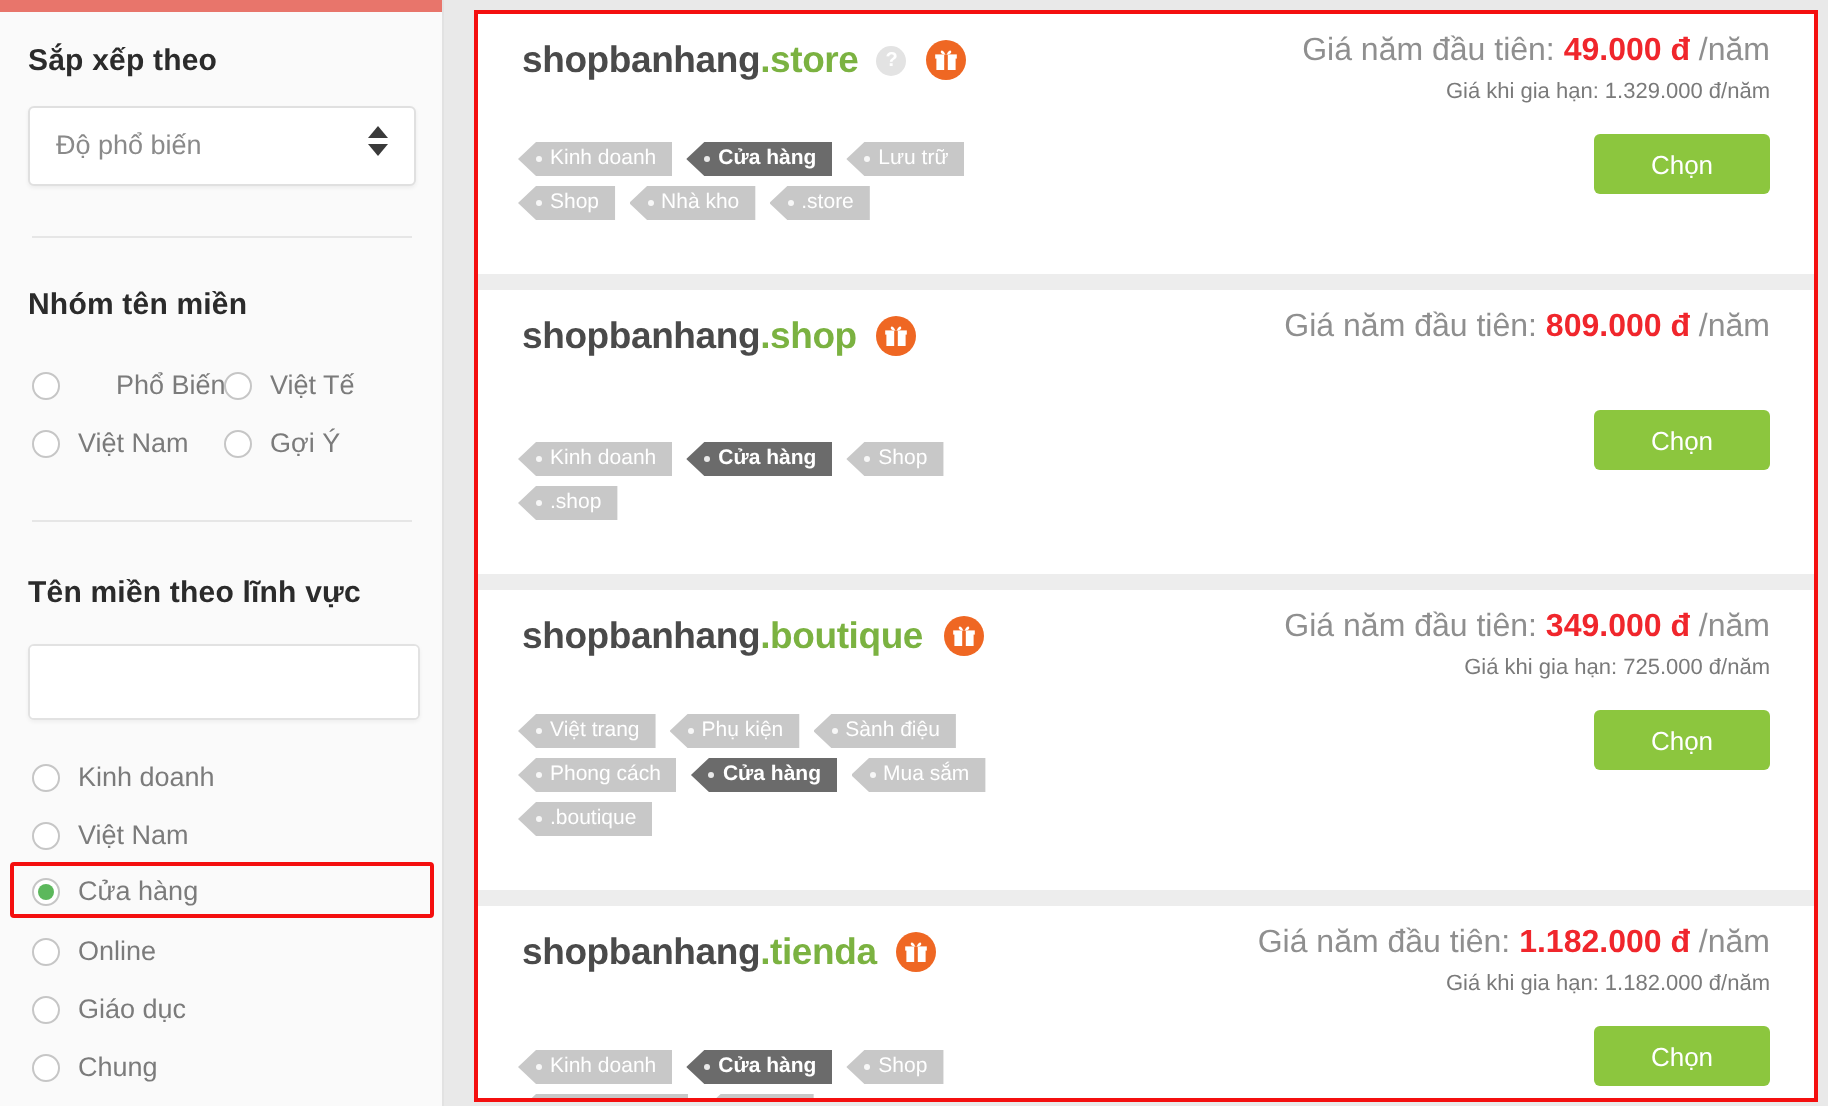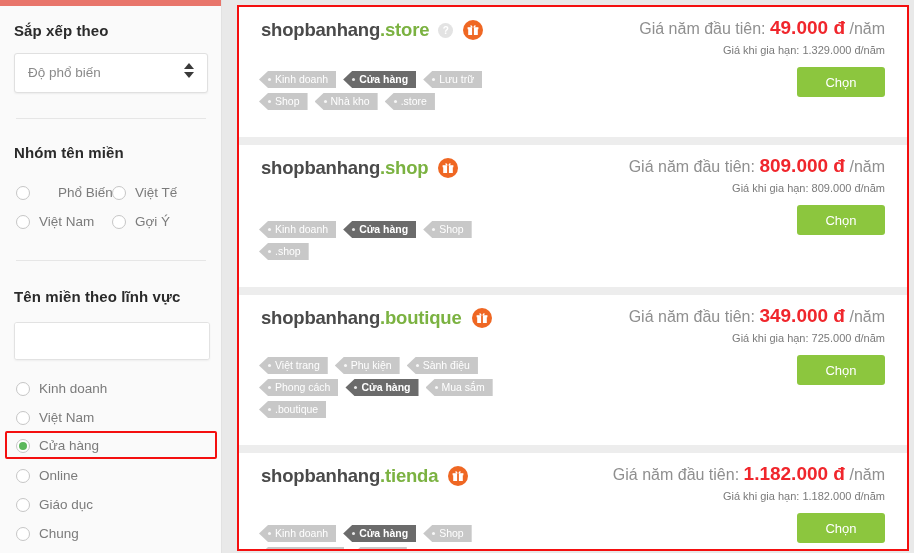--- a/index.html
+++ b/index.html
@@ -244,21 +244,21 @@
     right: 22px; top: 10px;
     text-align: right;
     white-space: nowrap;
   }
   .price-first {
     font-size: 16px;
     color: #8f8f8f;
   }
   .price-first .amount {
     color: #f0262c;
-    font-size: 19px;
+    font-size: 16px;
     font-weight: bold;
   }
   .price-first .per {
     color: #8f8f8f;
     font-size: 16px;
   }
   .price-renew {
     margin-top: 5px;
     font-size: 11px;
     color: #7a7a7a;
@@ -407,21 +407,20 @@
               <span class="tag">Kinh doanh</span>
               <span class="tag active">Cửa hàng</span>
               <span class="tag">Shop</span>
             </div>
             <div class="tag-row">
               <span class="tag">.shop</span>
             </div>
           </div>
           <div class="price-block">
             <div class="price-first"><span>Giá năm đầu tiên: </span><span class="amount">809.000 đ</span><span class="per"> /năm</span></div>
-            <div class="price-renew">Giá khi gia hạn: 809.000 đ/năm</div>
           </div>
           <button class="choose-btn" style="top: 60px;">Chọn</button>
         </div>
         <div class="card" style="height: 150px;">
           <div class="dom-line">
             <span class="dom-name">shopbanhang</span>
             <span class="dom-tld">.boutique</span>
             <span class="gift-icon">
               <svg width="12" height="12" viewBox="0 0 12 12">
                 <rect x="1.2" y="4.6" width="9.6" height="6.4" fill="#fff"></rect>

